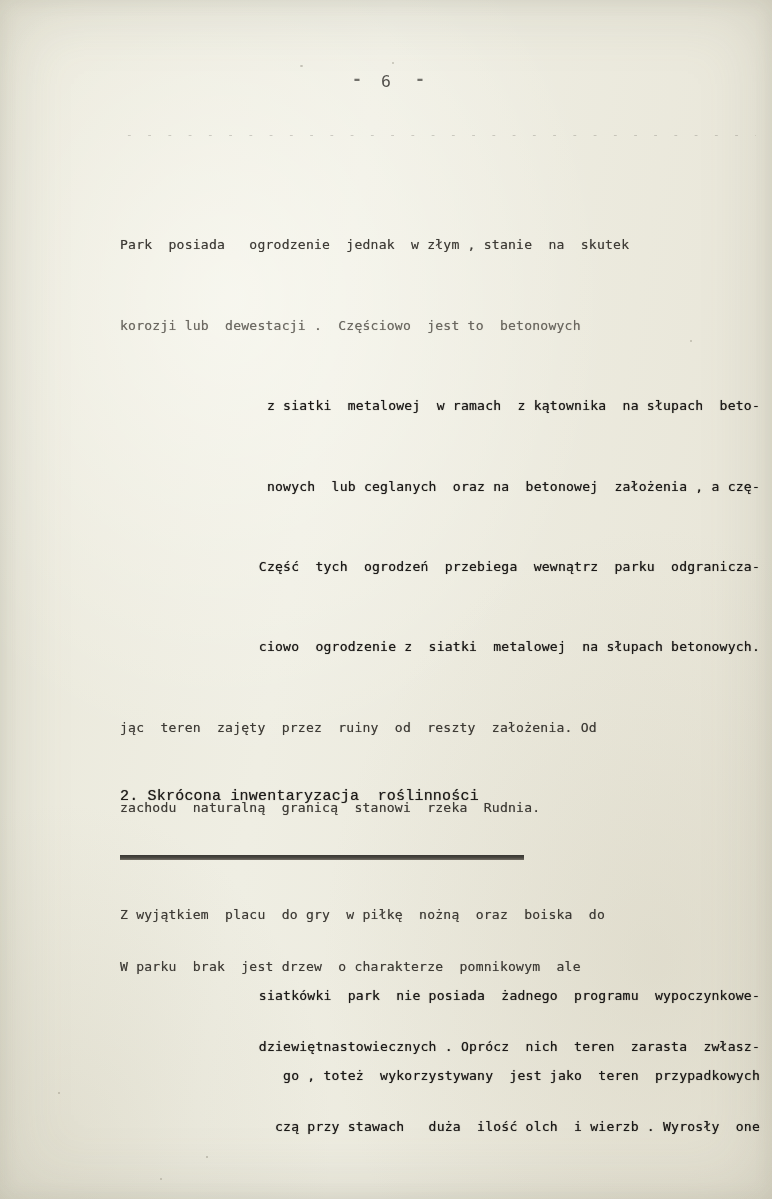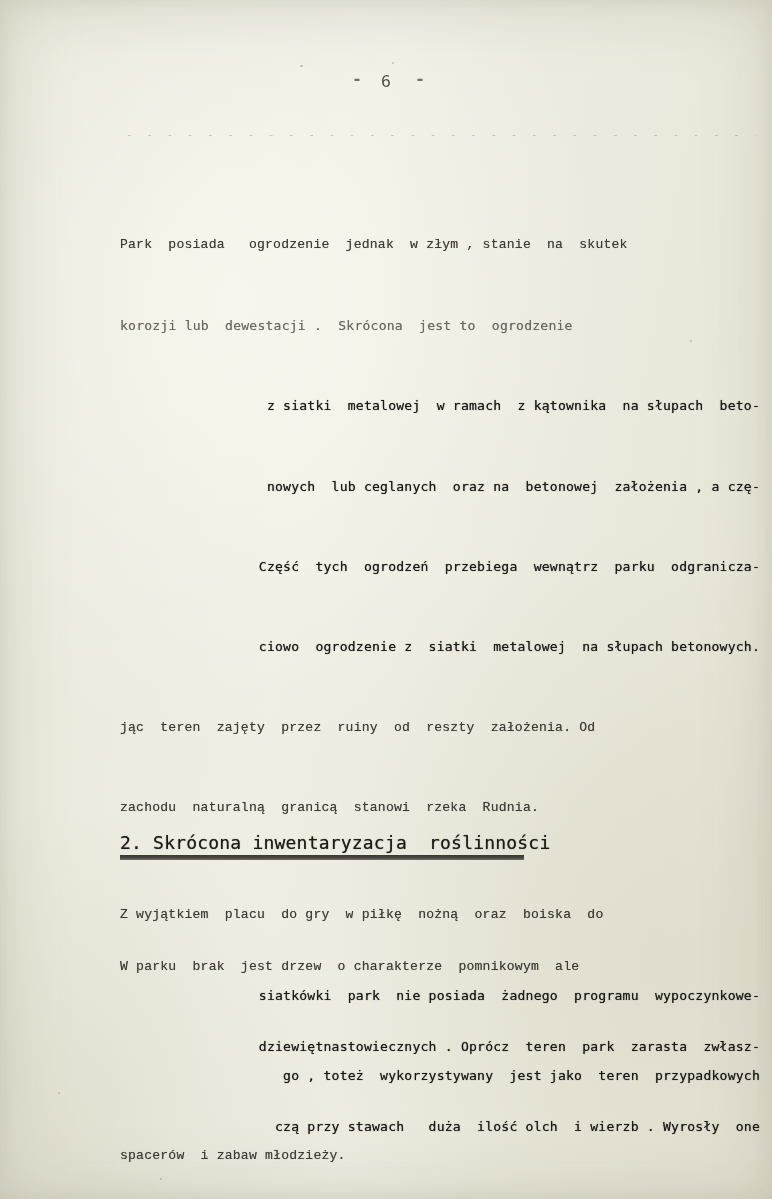--- a/index.html
+++ b/index.html
@@ -103,33 +103,34 @@
     white-space: pre;
     text-shadow: 0 0 0.7px rgba(40,38,34,0.55);
   }
   .line {
     white-space: pre;
     display: block;
     height: 26.8px;
   }
   
   .ink-strong { color: #1b1917; text-shadow: 0 0 0.9px rgba(25,23,20,0.75); text-align: right; }
-  .ink-med    { color: #35322d; opacity: 0.95; font-family: Liberation Mono, monospace; }
+  .ink-med    { color: #35322d; opacity: 0.95; }
   .ink-light  { color: #4a463f; opacity: 0.80; filter: blur(0.25px); }
 
   
   .section-heading {
     position: absolute;
     left: 120px;
-    top: 832px;
-    font-size: 18px;
+    top: 788px;
+    font-size: 15px;
     letter-spacing: 0.2px;
     color: #1d1b18;
     white-space: pre;
     text-shadow: 0 0 0.9px rgba(25,23,20,0.7);
+    font-family: Liberation Mono, monospace;
   }
   .heading-rule {
     position: absolute;
     left: 120px;
     top: 855px;
     width: 404px;
     height: 5px;
     background: linear-gradient(180deg, #2b2925 0%, #3d3a34 55%, #6a655c 100%);
     opacity: 0.92;
     filter: blur(0.35px);
@@ -165,32 +166,31 @@
 
     <div class="page-number-row">
       <span class="dash-l">-</span><span>6</span><span class="dash-r">-</span>
     </div>
 
     <div class="ghost-line">- - - -    - - - - -      - - - - - - -      - - - - -    -   - - - -  -   - - - -    - -   - - - - - -</div>
 
     <div class="typed">
 
       <span class="line ink-med">Park  posiada   ogrodzenie  jednak  w złym , stanie  na  skutek</span>
-      <span class="line ink-light">korozji lub  dewestacji .  Skrócona  jest to  ogrodzenie</span>
+      <span class="line ink-light">korozji lub  dewestacji .  Częściowo  jest to  betonowych</span>
       <span class="line ink-strong">z siatki  metalowej  w ramach  z kątownika  na słupach  beto-</span>
       <span class="line ink-strong">nowych  lub ceglanych  oraz na  betonowej  założenia , a czę-</span>
       <span class="line ink-strong">Część  tych  ogrodzeń  przebiega  wewnątrz  parku  odgranicza-</span>
       <span class="line ink-strong">ciowo  ogrodzenie z  siatki  metalowej  na słupach betonowych.</span>
       <span class="line ink-med">jąc  teren  zajęty  przez  ruiny  od  reszty  założenia. Od</span>
       <span class="line ink-med">zachodu  naturalną  granicą  stanowi  rzeka  Rudnia.</span>
 
       <span class="line ink-med">Z wyjątkiem  placu  do gry  w piłkę  nożną  oraz  boiska  do</span>
       <span class="line ink-strong">siatkówki  park  nie posiada  żadnego  programu  wypoczynkowe-</span>
       <span class="line ink-strong">go , toteż  wykorzystywany  jest jako  teren  przypadkowych</span>
-      <span class="line ink-med">spacerów  i zabaw młodzieży.</span>
 
       
       
       
       
       
 
       
       
       
@@ -200,21 +200,21 @@
       
       
       
     </div>
 
     <div class="section-heading">2. Skrócona inwentaryzacja  roślinności</div>
     <div class="heading-rule"></div>
 
     <div class="para-final">
       <span class="line ink-med">W parku  brak  jest drzew  o charakterze  pomnikowym  ale</span>
-      <span class="line ink-strong">dziewiętnastowiecznych . Oprócz  teren  park  zarasta  zwłasz-</span>
+      <span class="line ink-strong">dziewiętnastowiecznych . Oprócz  nich  teren  zarasta  zwłasz-</span>
       <span class="line ink-strong">czą przy stawach   duża  ilość olch  i wierzb . Wyrosły  one</span>
       
       
     </div>
 
     <div class="speck" style="left:58px;  top:1092px; width:2px;  height:2px;"></div>
     <div class="speck" style="left:160px; top:1178px; width:2px;  height:2px;"></div>
     <div class="speck" style="left:206px; top:1156px; width:1.5px;height:1.5px;"></div>
     <div class="speck" style="left:690px; top:340px;  width:2px;  height:2px;"></div>
     <div class="speck" style="left:392px; top:62px;   width:2px;  height:2px;"></div>

